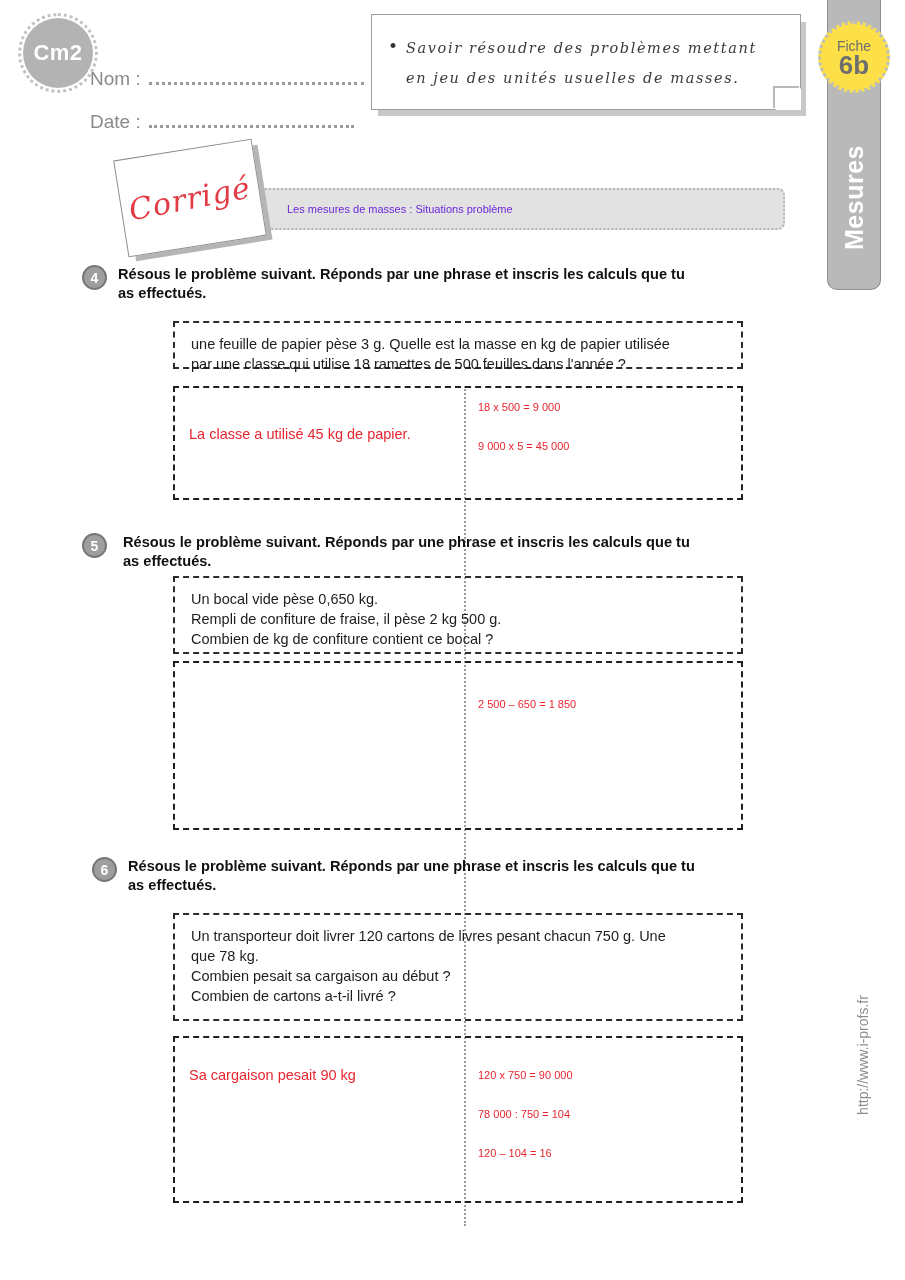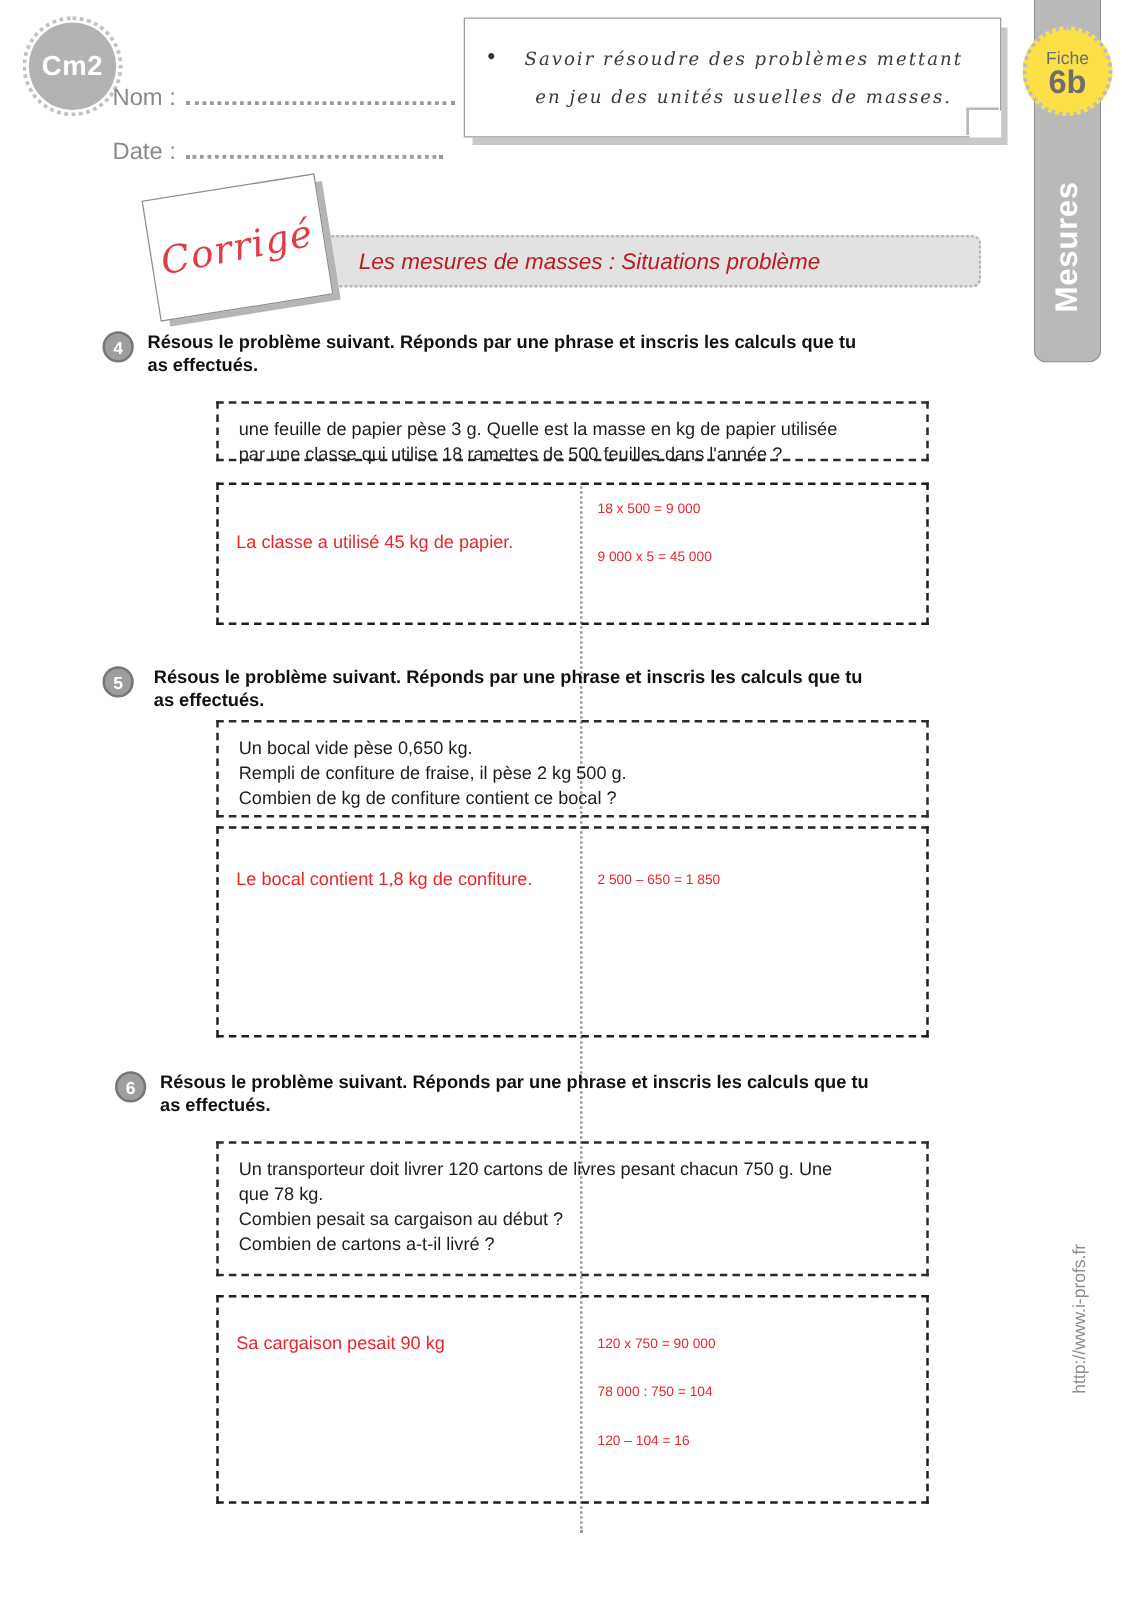--- a/index.html
+++ b/index.html
@@ -76,21 +76,20 @@
     position: absolute;
     right: -1px; bottom: -1px;
     border-style: solid;
     border-width: 0 0 22px 26px;
     border-color: transparent transparent #ffffff transparent;
     box-shadow: -2px -2px 0 0 #b9b9b9;
   }
   #objective-list {
     margin: 0; padding: 18px 16px 0 34px;
     list-style: none;
-    text-align: center;
   }
   #objective-list li { position: relative; }
   #objective-list li::before {
     content: "\2022";
     position: absolute;
     left: -18px; top: -2px;
     color: #333;
     font-size: 17px;
   }
   .cursive {
@@ -176,23 +175,22 @@
     width: 527px; height: 42px;
     background: #e2e2e2;
     border: 2px dotted #b5b5b5;
     border-radius: 7px;
     box-sizing: border-box;
     display: flex;
     align-items: center;
   }
   #title-bar span {
     margin-left: 27px;
-    font-size: 18px;
-    color: #b91c1c;
-    font-style: italic;
+    font-size: 11px;
+    color: #6d28d9;
   }
 
   
   .ex-head {
     position: absolute;
     display: flex;
     align-items: flex-start;
   }
   .num-circle {
     width: 25px; height: 25px;
@@ -338,21 +336,20 @@
 
 <div class="qbox" style="left:173px; top:576px; width:570px; height:78px;">
   <div class="qbox-text">
     <div>Un bocal vide pèse 0,650 kg.</div>
     <div>Rempli de confiture de fraise, il pèse 2 kg 500 g.</div>
     <div>Combien de kg de confiture contient ce bocal ?</div>
   </div>
 </div>
 
 <div class="abox" style="left:173px; top:661px; width:570px; height:169px;">
-  <div class="ans-left" style="top:31px; width:250px;">Le bocal contient 1,8 kg de confiture.</div>
   <div class="ans-right" style="left:303px; top:31px;">
     <div class="calc-line">2 500 – 650 = 1 850</div>
   </div>
 </div>
 
 <div class="ex-head" style="left:92px; top:857px;">
   <div class="num-circle">6</div>
   <div class="ex-instr">Résous le problème suivant. Réponds par une phrase et inscris les calculs que tu as effectués.</div>
 </div>
 

